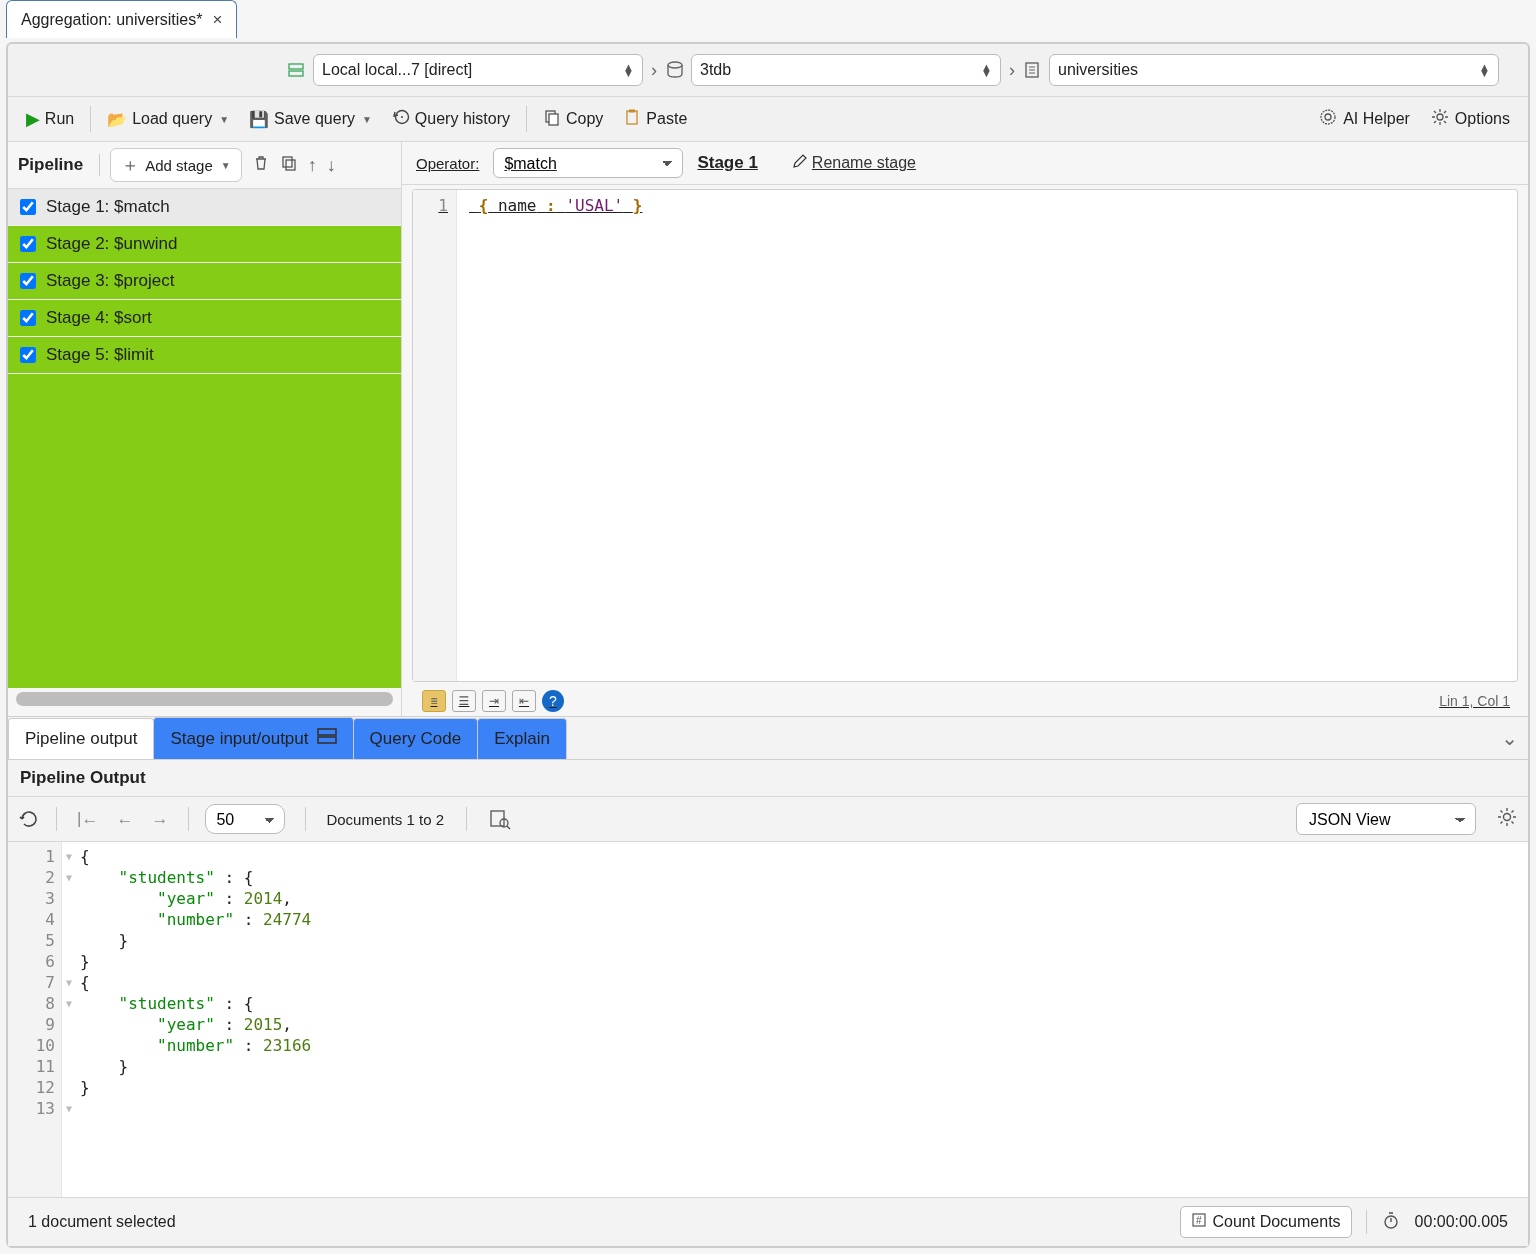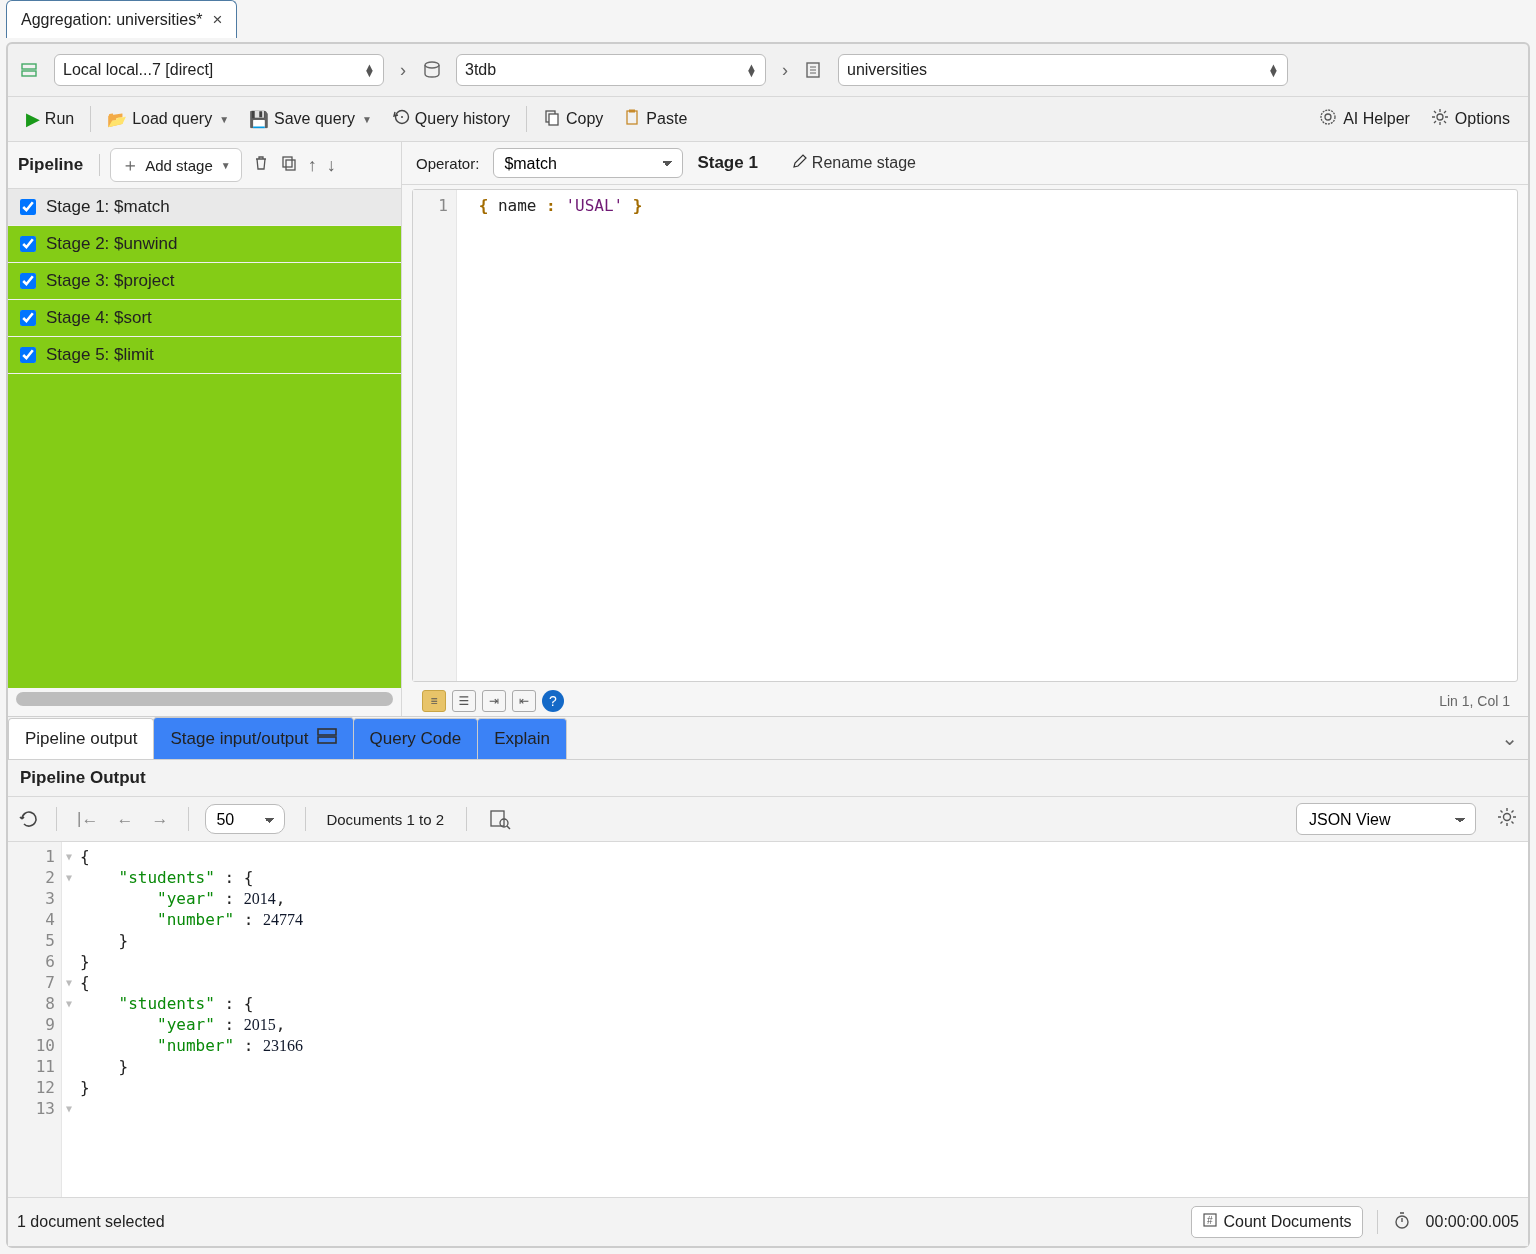--- a/index.html
+++ b/index.html
@@ -31,23 +31,24 @@
     border: 2px solid #ccc;
     border-radius: 6px;
     margin: 0 6px 6px 6px;
     background: #f1f1f1;
     height: 1206px;
     display:flex; flex-direction:column;
   }
 
   
   .bcrow {
-    display:flex; align-items:center; gap:14px;
-    padding: 10px 12px;
+    display:flex; align-items:center; gap:6px;
+    padding: 10px 29px;
     border-bottom: 1px solid #d8d8d8;
+    justify-content: flex-end;
   }
   .bc-dropdown {
     height: 32px; border:1px solid #bbb; border-radius:6px; background:#fff;
     display:flex; align-items:center; justify-content:space-between;
     padding:0 8px; font-size:16px;
   }
   .updown { font-size:11px; color:#555; line-height:6px; }
   .chev { font-size:18px; color:#666; padding:0 2px; }
 
   
@@ -80,21 +81,21 @@
   .stagelist { flex:1; overflow:auto; background:#84cc16; }
   .stageitem {
     display:flex; align-items:center; gap:10px; padding:8px 12px;
     font-size:17px; border-bottom:1px solid #f0f0f0; cursor:pointer;
   }
   .stageitem.sel { background:#e9e9e9; }
   .chk { width:16px; height:16px; }
   .scrollfake { height:14px; margin:4px 8px 10px 8px; border-radius:7px; background:#bdbdbd; }
 
   
-  .edpanel { flex:1; display:flex; flex-direction:column; background:#f6f6f6; }
+  .edpanel { flex:1; display:flex; flex-direction:column; background:#f6f6f6;text-decoration:underline; }
   .edhead {
     display:flex; align-items:center; gap:14px; padding:6px 14px;
     border-bottom:1px solid #d8d8d8;
   }
   .opselect {
     height:30px; border:1px solid #bbb; border-radius:6px; background:#fff;
     padding:0 26px 0 10px; font-size:16px;
     appearance:none; -webkit-appearance:none;
     background-image: linear-gradient(45deg, transparent 50%, #555 50%), linear-gradient(135deg, #555 50%, transparent 50%);
     background-position: calc(100% - 15px) 12px, calc(100% - 10px) 12px;
@@ -141,23 +142,23 @@
     background-image: linear-gradient(45deg, transparent 50%, #555 50%), linear-gradient(135deg, #555 50%, transparent 50%);
     background-position: calc(100% - 15px) 14px, calc(100% - 10px) 14px;
     background-size:5px 5px; background-repeat:no-repeat; margin-left:auto; }
   .gearbtn { font-size:20px; color:#666; cursor:pointer;}
 
   .outcode { flex:1; display:flex; background:#fff; font-family:Menlo,monospace; font-size:16px; overflow:auto; }
   .outgutter { width:54px; text-align:right; padding:4px 6px 0 0; color:#888; background:#f3f3f3; border-right:1px solid #e6e6e6; line-height:21px; }
   .foldcol { width:14px; padding-top:4px; color:#bbb; font-size:10px; line-height:21px; text-align:center; }
   .outpre { padding:4px 0 0 4px; white-space:pre; line-height:21px; }
   .key { color:#0a8a0a; }
-  .num { color:#0f172a;font-family:Liberation Serif, serif; }
-
-  .statusbar { display:flex; align-items:center; padding:8px 9px; border-top:1px solid #d8d8d8; font-size:16px; }
+  .num { color:#4d7c0f; }
+
+  .statusbar { display:flex; align-items:center; padding:8px 20px; border-top:1px solid #d8d8d8; font-size:16px; }
   .statusbar .right { margin-left:auto; display:flex; align-items:center; gap:14px; }
   .btn-outline { border:1px solid #bbb; border-radius:5px; padding:5px 10px; display:flex; align-items:center; gap:6px; cursor:pointer; background:#fff; }
 </style>
 </head>
 <body>
 
 <div class="tabstrip">
   <div class="tab">
     <span>Aggregation: universities*</span>
     <span class="close">×</span>

